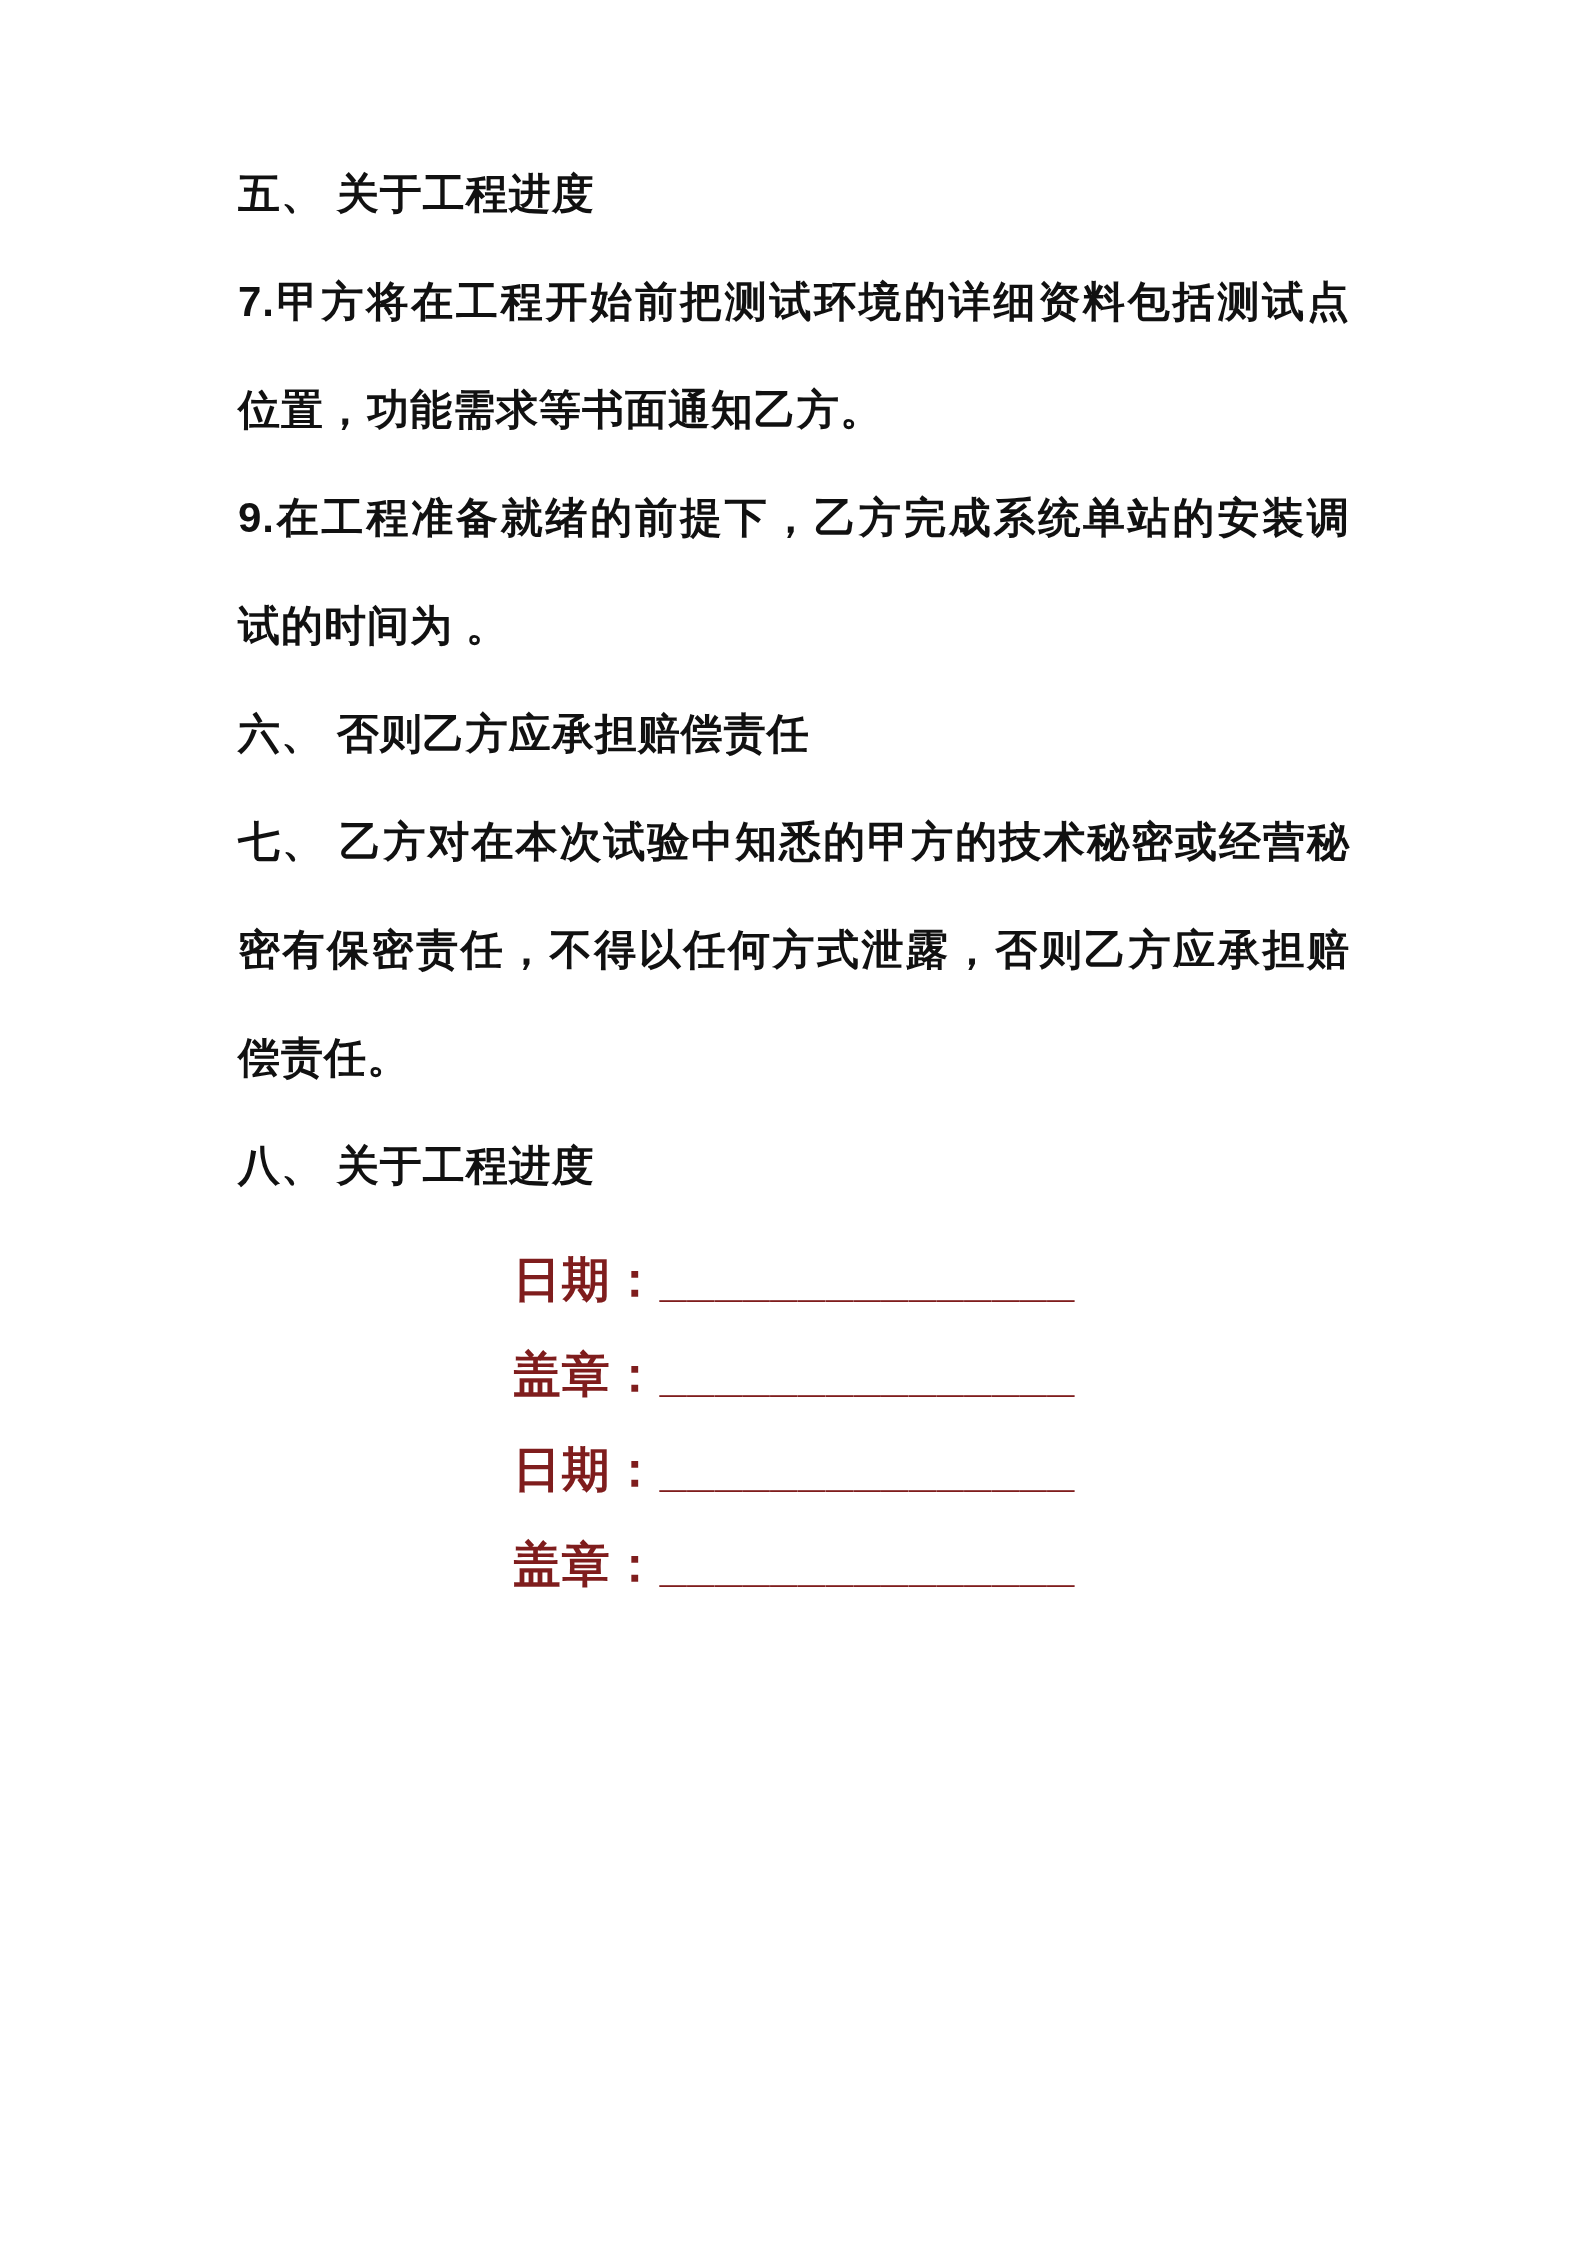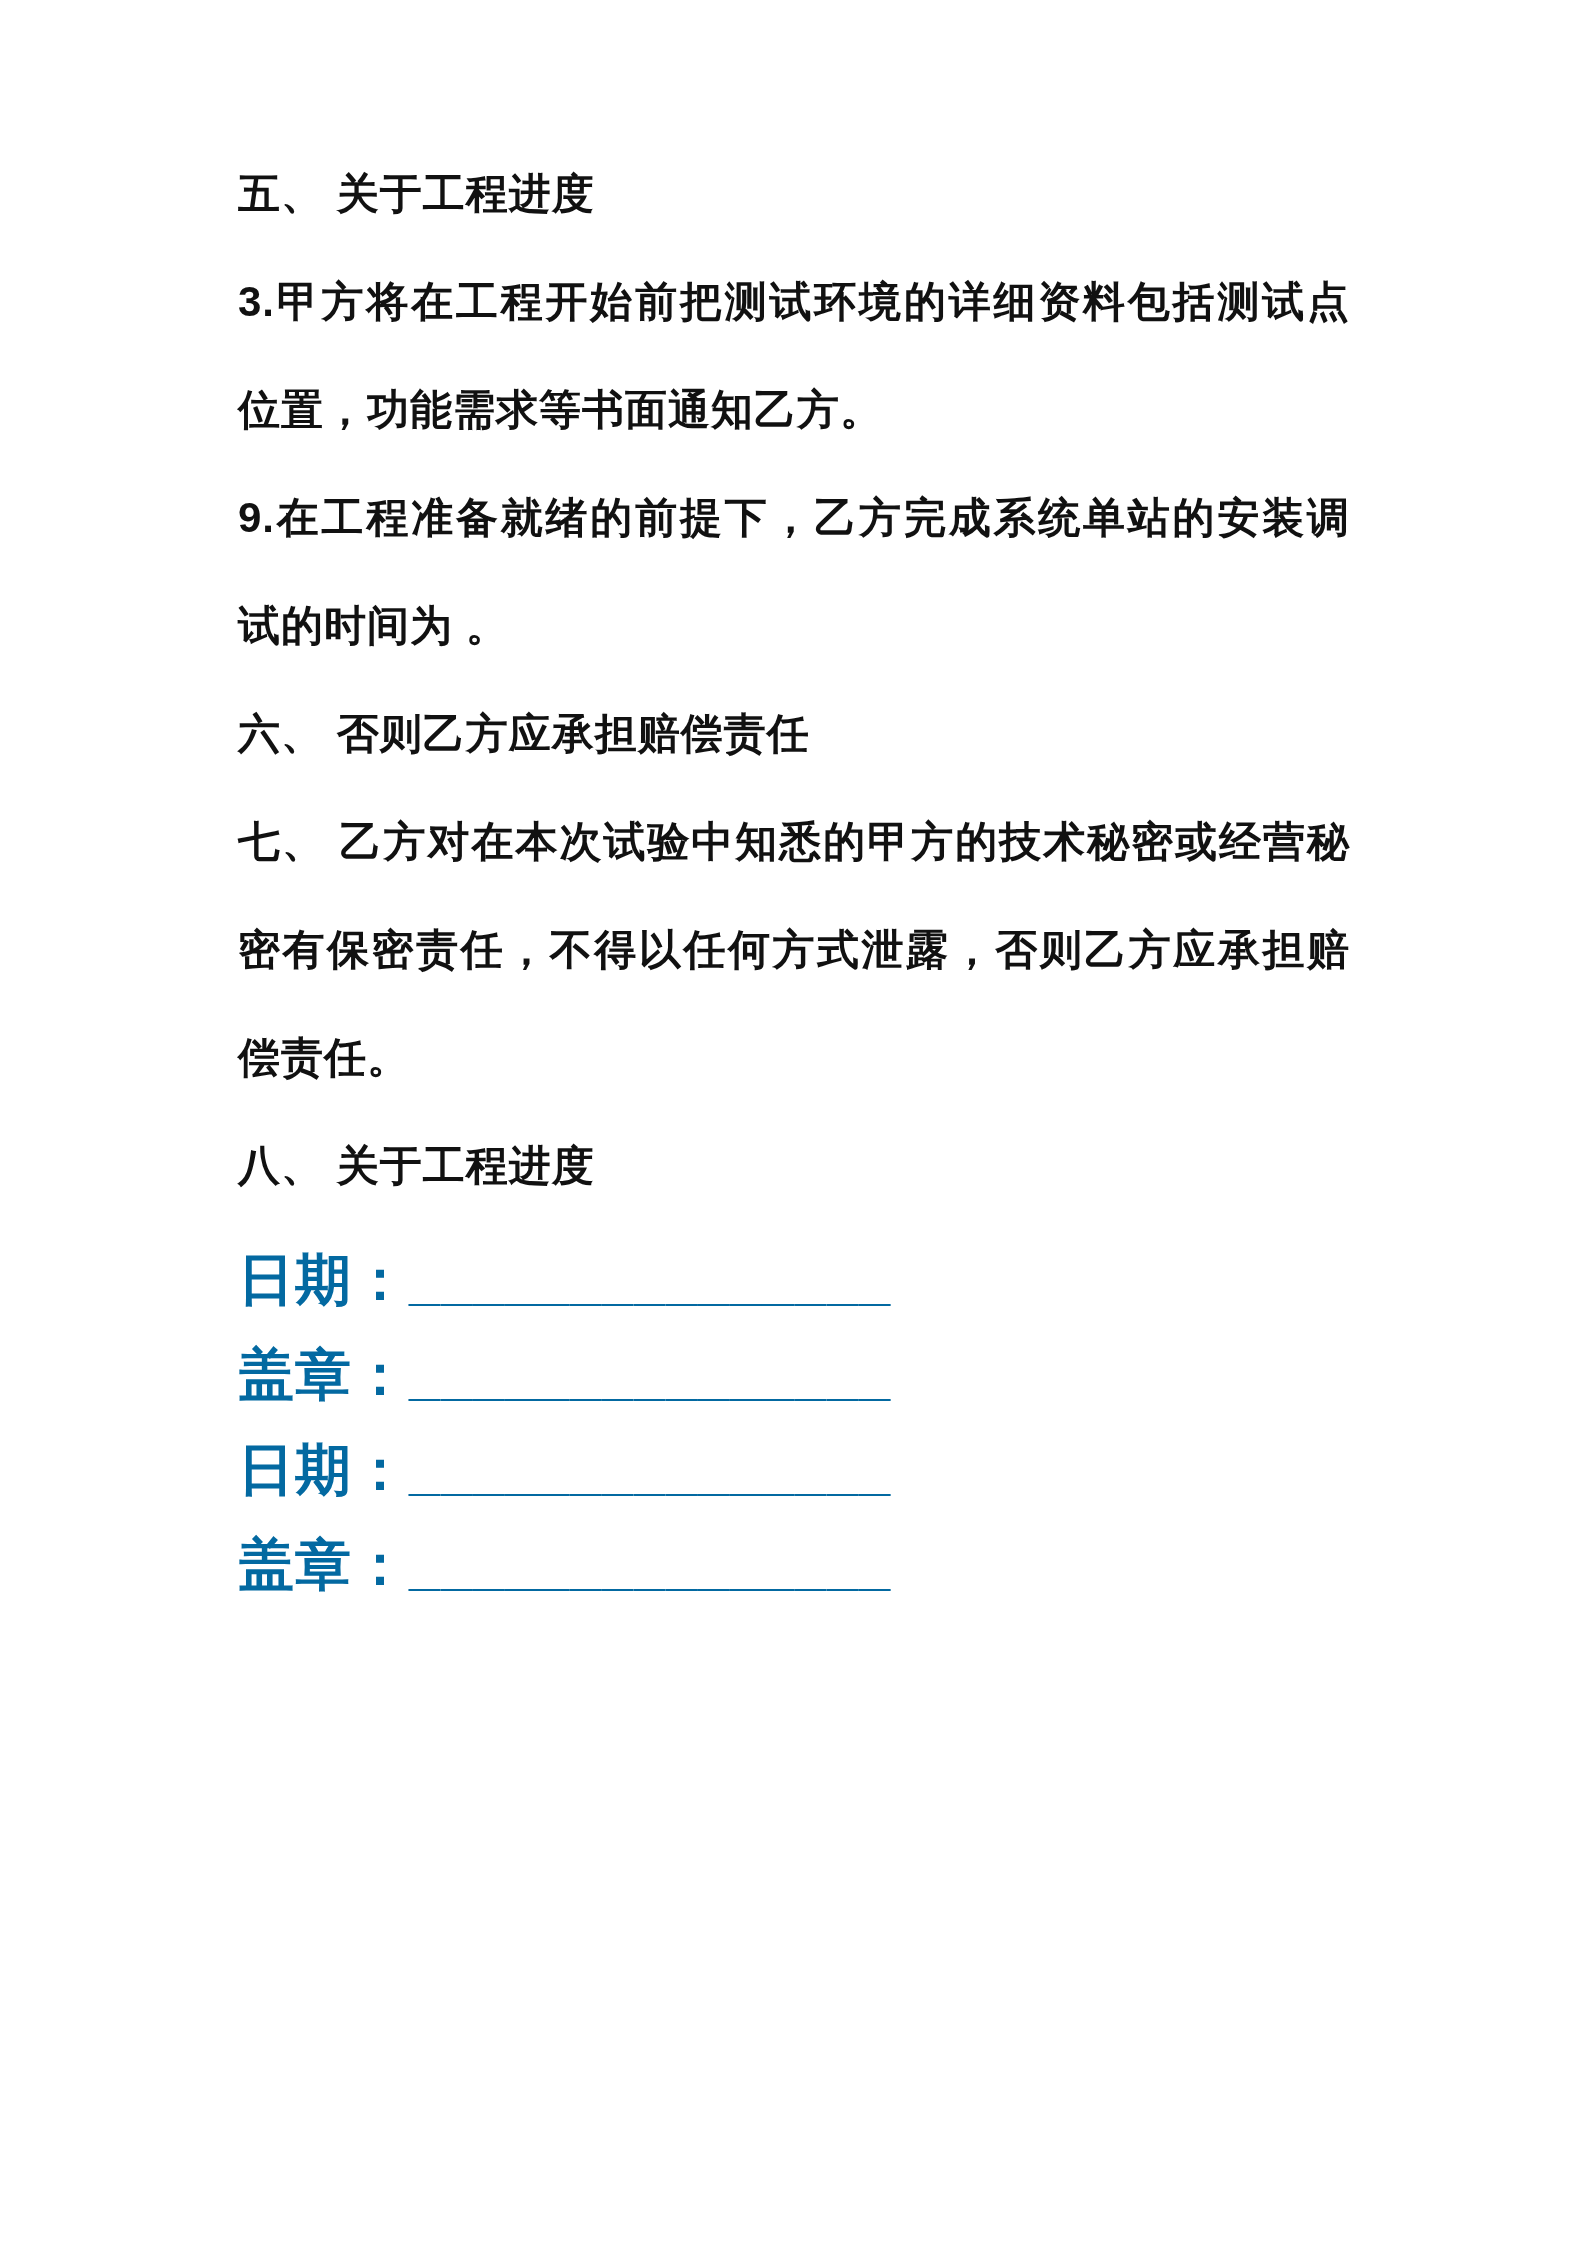--- a/index.html
+++ b/index.html
@@ -28,41 +28,41 @@
     line-height: 108px;
     margin: 0;
     text-align: justify;
     letter-spacing: 1px;
     color: #111111;
   }
   .heading {
     text-align: left;
   }
   .sig {
-    font-size: 56px;
+    font-size: 48px;
     font-weight: 700;
     line-height: 95px;
     margin: 0;
-    text-align: left;
+    text-align: center;
     letter-spacing: 1px;
-    color: #0369a1;
+    color: #7f1d1d;
   }
   .sig-block {
     margin-top: 12px;
   }
 </style>
 </head>
 <body>
 
 <div class="page">
   <div class="content">
 
     <p class="para heading">五、 关于工程进度</p>
 
-    <p class="para">3.甲方将在工程开始前把测试环境的详细资料包括测试点位置，功能需求等书面通知乙方。</p>
+    <p class="para">7.甲方将在工程开始前把测试环境的详细资料包括测试点位置，功能需求等书面通知乙方。</p>
 
     <p class="para">9.在工程准备就绪的前提下，乙方完成系统单站的安装调试的时间为  。</p>
 
     <p class="para heading">六、 否则乙方应承担赔偿责任</p>
 
 
     <p class="para">七、 乙方对在本次试验中知悉的甲方的技术秘密或经营秘密有保密责任，不得以任何方式泄露，否则乙方应承担赔偿责任。</p>
 
     <p class="para heading">八、 关于工程进度</p>
 

